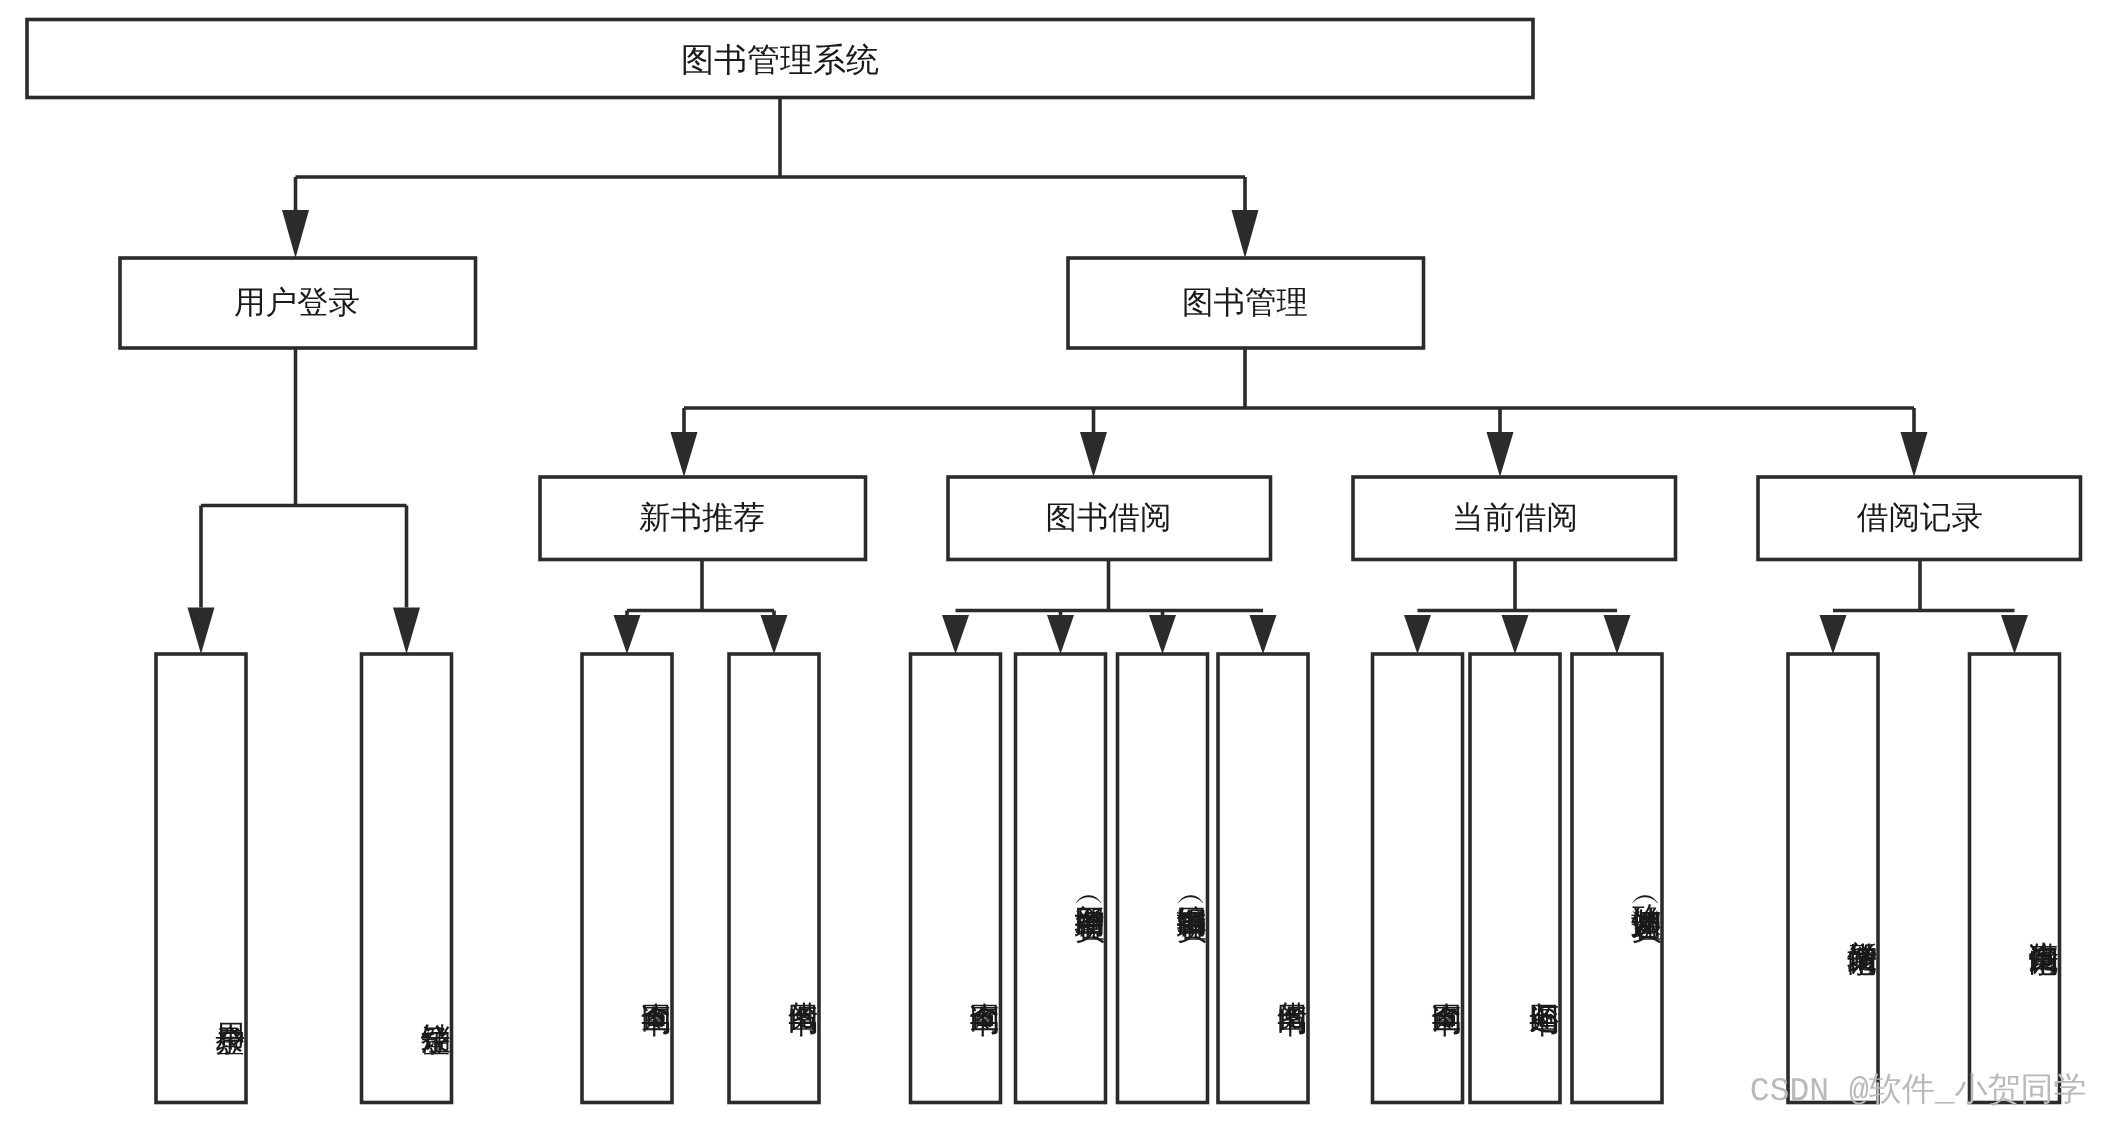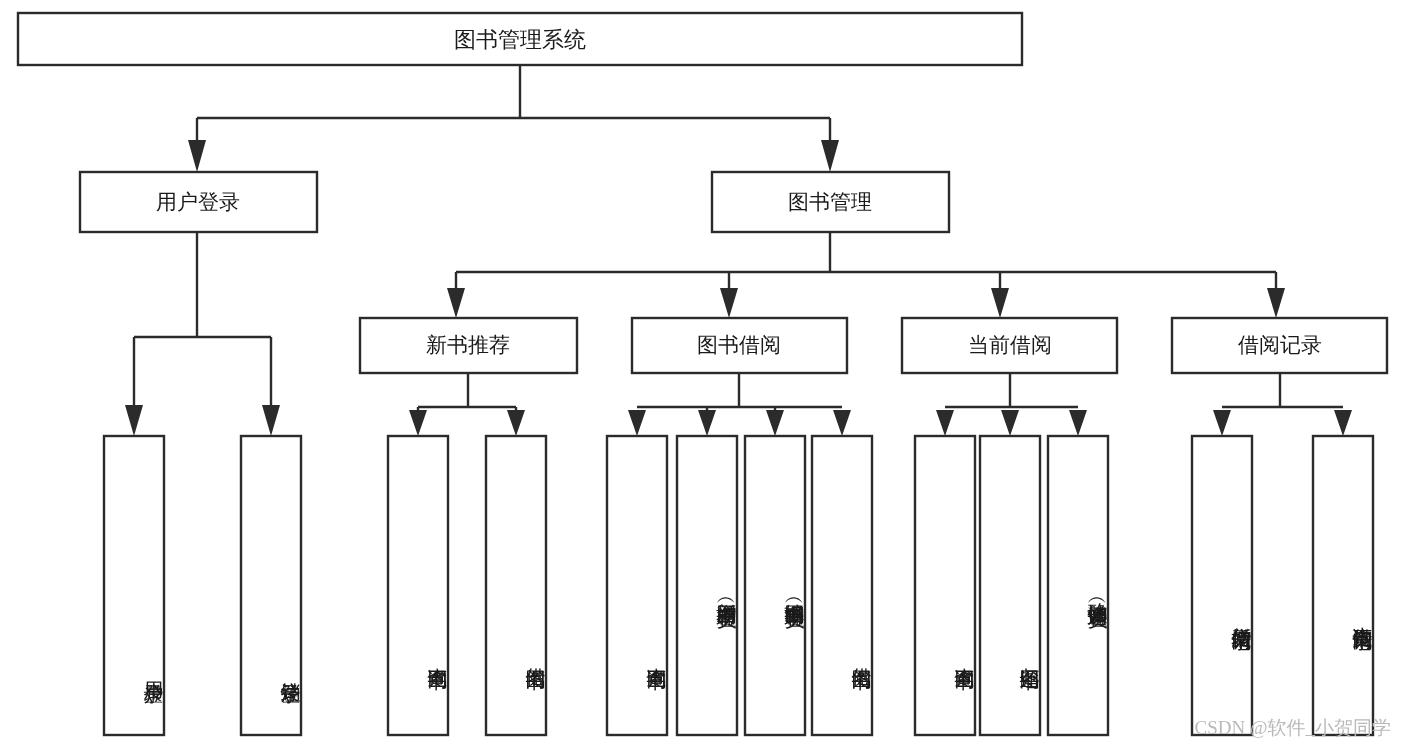--- a/index.html
+++ b/index.html
@@ -71,22 +71,22 @@
     display: flex;
     align-items: flex-start;
     justify-content: center;
     white-space: nowrap;
     pointer-events: none;
   }
   .watermark {
     position: absolute;
     right: 14px;
     bottom: 6px;
-    font-family: Liberation Serif, serif;
-    font-size: 19px;
+    font-family: Liberation Mono, monospace;
+    font-size: 22px;
     color: #b9b9b9;
     white-space: nowrap;
   }
 </style>
 </head>
 <body>
 
 <div id="stage">
 
   <svg id="diagram" viewBox="0 0 1405 747">

